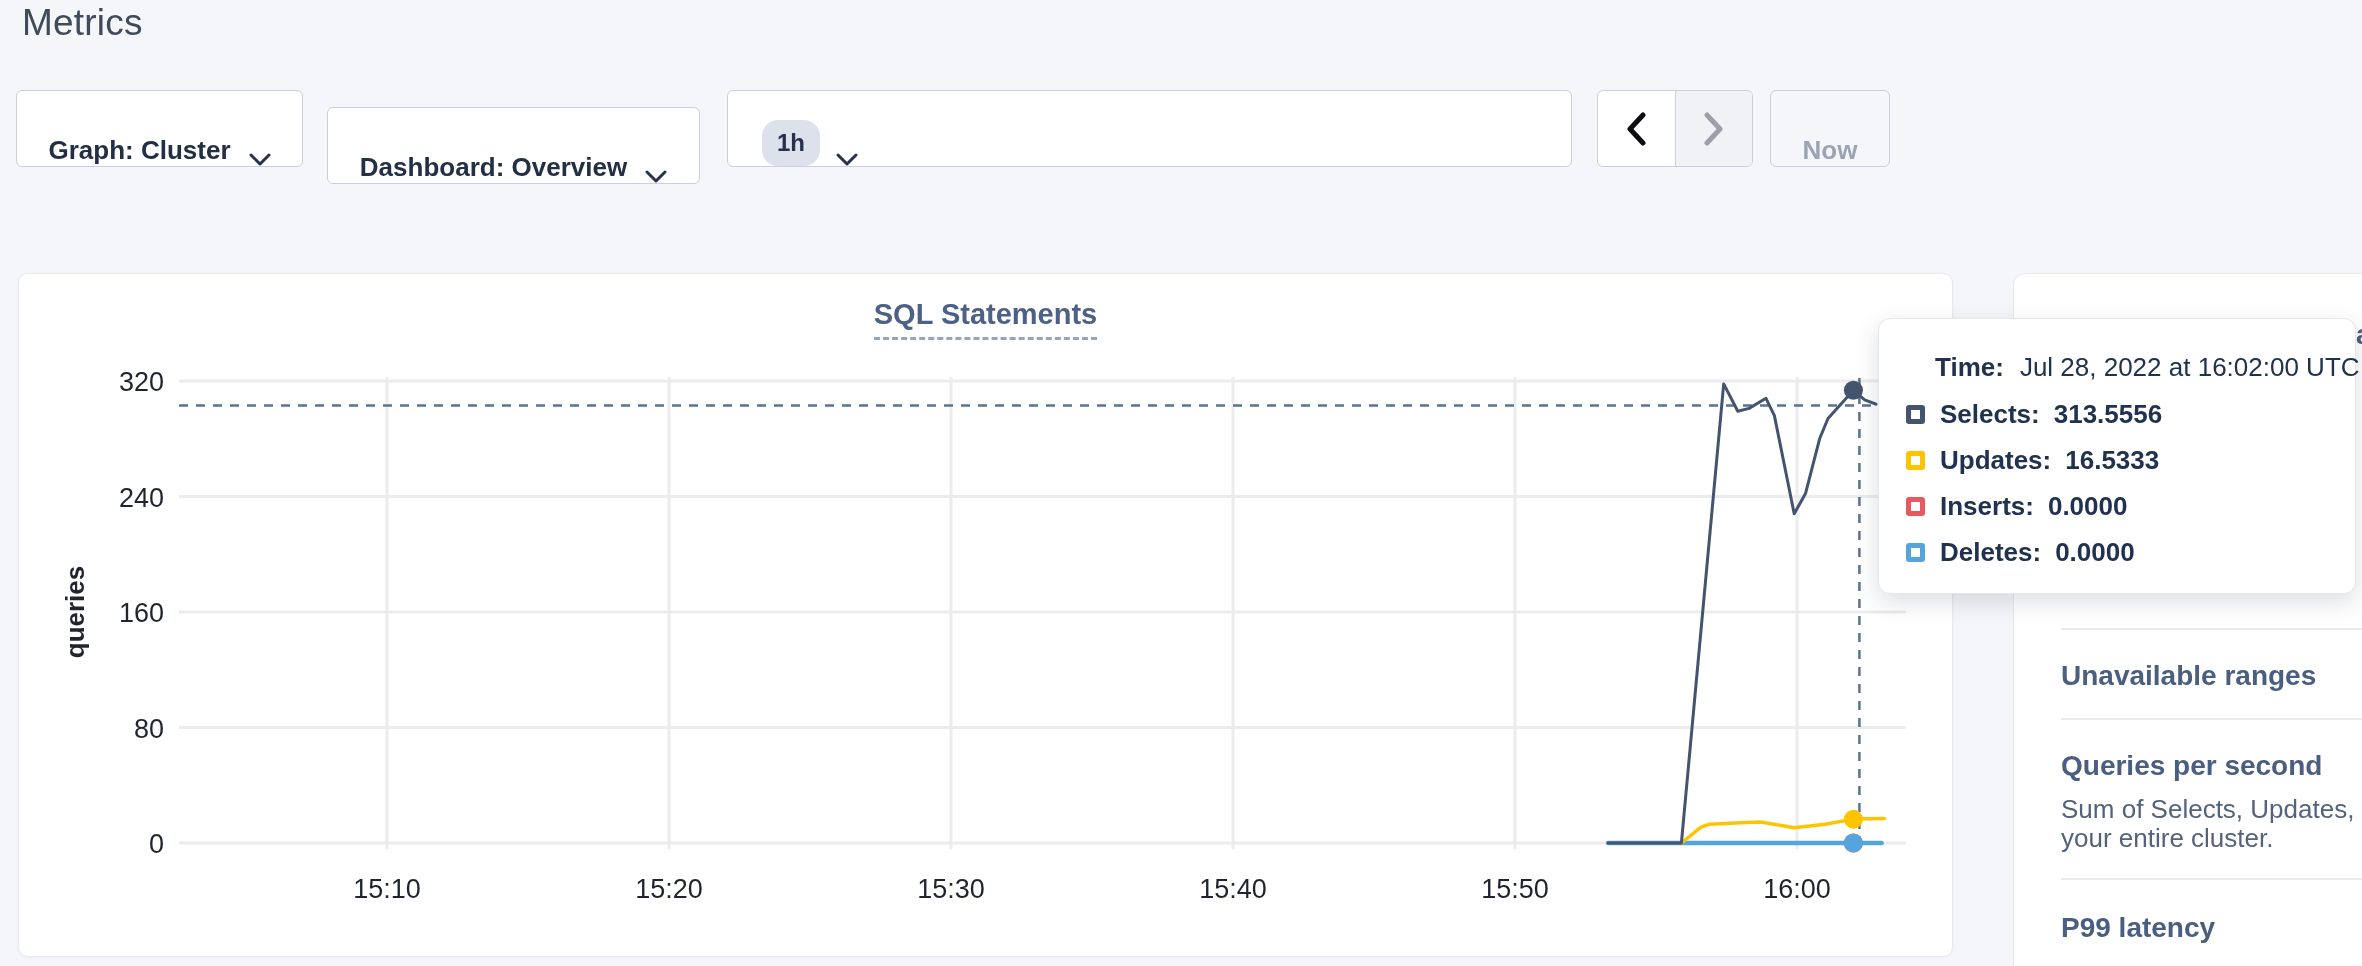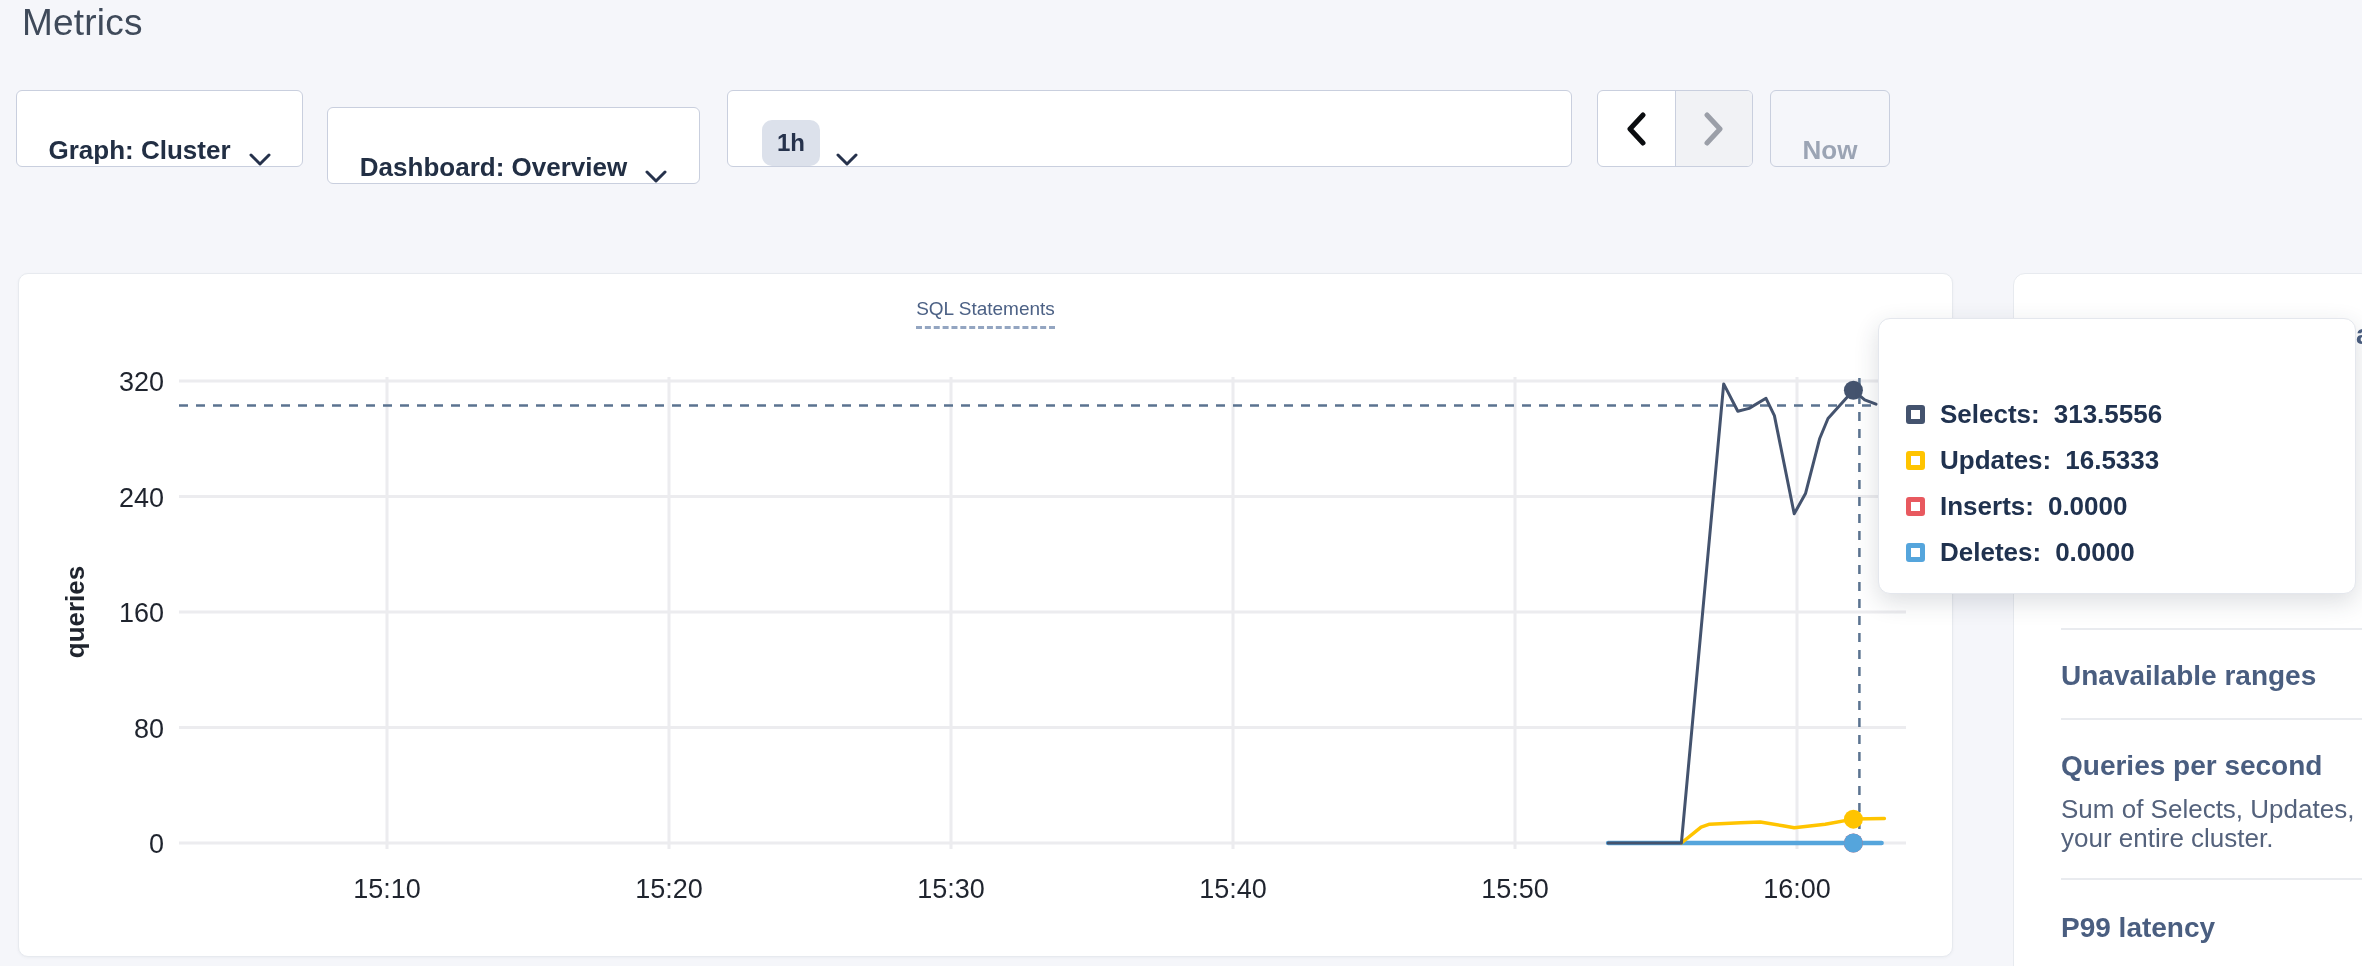--- a/index.html
+++ b/index.html
@@ -13,35 +13,35 @@
 
   
   #page-title{left:22px;top:2px;font-size:37px;font-weight:500;color:#3f4a5a;letter-spacing:.2px;}
 
   
   .ctl{box-sizing:border-box;background:#fff;border:1px solid #c9cfde;border-radius:6px;height:77px;
        display:flex;align-items:flex-end;justify-content:center;color:#222f44;font-size:26px;font-weight:700;cursor:pointer;}
   #graph-dd{left:16px;top:90px;width:287px;gap:18px;}
   #dash-dd{left:327px;top:107px;width:373px;gap:18px;}
   #time-sel{left:727px;top:90px;width:845px;justify-content:flex-start;padding:0 34px;font-weight:400;}
-  #time-sel .badge{background:#dce1eb;border-radius:10px;font-weight:700;font-size:24px;color:#26324c;
+  #time-sel .badge{background:#dce1eb;border-radius:16px;font-weight:700;font-size:24px;color:#26324c;
        padding:9px 15px;margin-right:16px;}
   #time-sel .lbl{font-size:27px;color:#2a3650;flex:1;text-align:left;}
   .chev-svg{width:22px;height:13px;display:block;}
   #arrow-group{left:1597px;top:90px;width:156px;height:77px;box-sizing:border-box;border:1px solid #c9cfde;
        border-radius:6px;overflow:hidden;display:flex;background:#fff;}
   #arrow-group .cell{width:50%;display:flex;align-items:center;justify-content:center;cursor:pointer;}
   #arrow-group .cell.next{background:#f1f2f5;border-left:1px solid #c9cfde;cursor:default;}
   #now-btn{left:1770px;top:90px;width:120px;background:transparent;color:#9ba4b4;font-weight:700;cursor:default;}
 
   
   #chart-card{left:18px;top:273px;width:1935px;height:684px;background:#fff;border:1px solid #e7eaef;
        border-radius:10px;box-sizing:border-box;box-shadow:0 1px 3px rgba(60,70,90,.05);}
   #chart-title{position:absolute;left:0;right:0;top:24px;text-align:center;z-index:3;}
-  #chart-title span{font-size:19px;font-weight:400;color:#4c6185;border-bottom:3px dashed #93a5c1;padding-bottom:7px;cursor:pointer;}
+  #chart-title span{font-size:29px;font-weight:700;color:#4c6185;border-bottom:3px dashed #93a5c1;padding-bottom:7px;cursor:pointer;}
   #plot-svg{position:absolute;left:0;top:0;}
 
   
   #tooltip{left:1878px;top:318px;width:478px;height:276px;background:#fff;border:1px solid #e4e7ed;border-radius:12px;
        box-shadow:0 8px 24px rgba(40,50,70,.16);z-index:20;box-sizing:border-box;color:#20324f;}
   #tooltip .time-row{position:absolute;left:56px;top:33px;font-size:26px;display:flex;gap:16px;white-space:nowrap;}
   #tooltip .time-row b{font-weight:700;}
   #tooltip .rows{position:absolute;left:27px;top:72px;right:10px;}
   #tooltip .row{height:46px;display:flex;align-items:center;gap:14px;font-size:26px;white-space:nowrap;}
   #tooltip .sq{width:19px;height:19px;box-sizing:border-box;border:5px solid #000;border-radius:3px;background:#fff;margin-right:1px;}
@@ -132,20 +132,24 @@
       <polyline points="1662.4,569.0 1682.1,553.1 1690.6,550.2 1721.6,548.8 1741.3,548.1 1763.9,551.7 1775.2,553.8 1806.2,550.2 1834.4,545.1 1865.4,544.5" fill="none" stroke="#ffc400" stroke-width="3.5" stroke-linejoin="round" stroke-linecap="round"></polyline>
       <polyline points="1589.1,569.0 1662.4,569.0 1704.7,109.9 1718.8,137.3 1730.1,134.4 1747.0,124.3 1755.4,141.6 1775.2,239.8 1786.5,219.6 1800.6,164.8 1809.0,144.5 1834.4,116.3 1845.7,125.8 1857.0,130.1" fill="none" stroke="#44536e" stroke-width="3" stroke-linejoin="round" stroke-linecap="round"></polyline>
       <circle cx="1834.3999999999999" cy="569" r="9.5" fill="#e8595f"></circle>
       <circle cx="1834.3999999999999" cy="569" r="9.5" fill="#55a5dc"></circle>
       <circle cx="1834.3999999999999" cy="545.1348125" r="9.5" fill="#ffc400"></circle>
       <circle cx="1834.3999999999999" cy="116.29774999999995" r="9.5" fill="#44536e"></circle>
     </svg>
 </div>
 
 <div class="abs" id="tooltip">
+  <div class="time-row">
+    <b>Time:</b>
+    <span>Jul 28, 2022 at 16:02:00 UTC</span>
+  </div>
   <div class="rows">
     <div class="row">
       <span class="sq" style="border-color: rgb(68, 83, 110);"></span>
       <b>Selects:</b>
       <span class="val">313.5556</span>
     </div>
     <div class="row">
       <span class="sq" style="border-color: rgb(255, 196, 0);"></span>
       <b>Updates:</b>
       <span class="val">16.5333</span>

